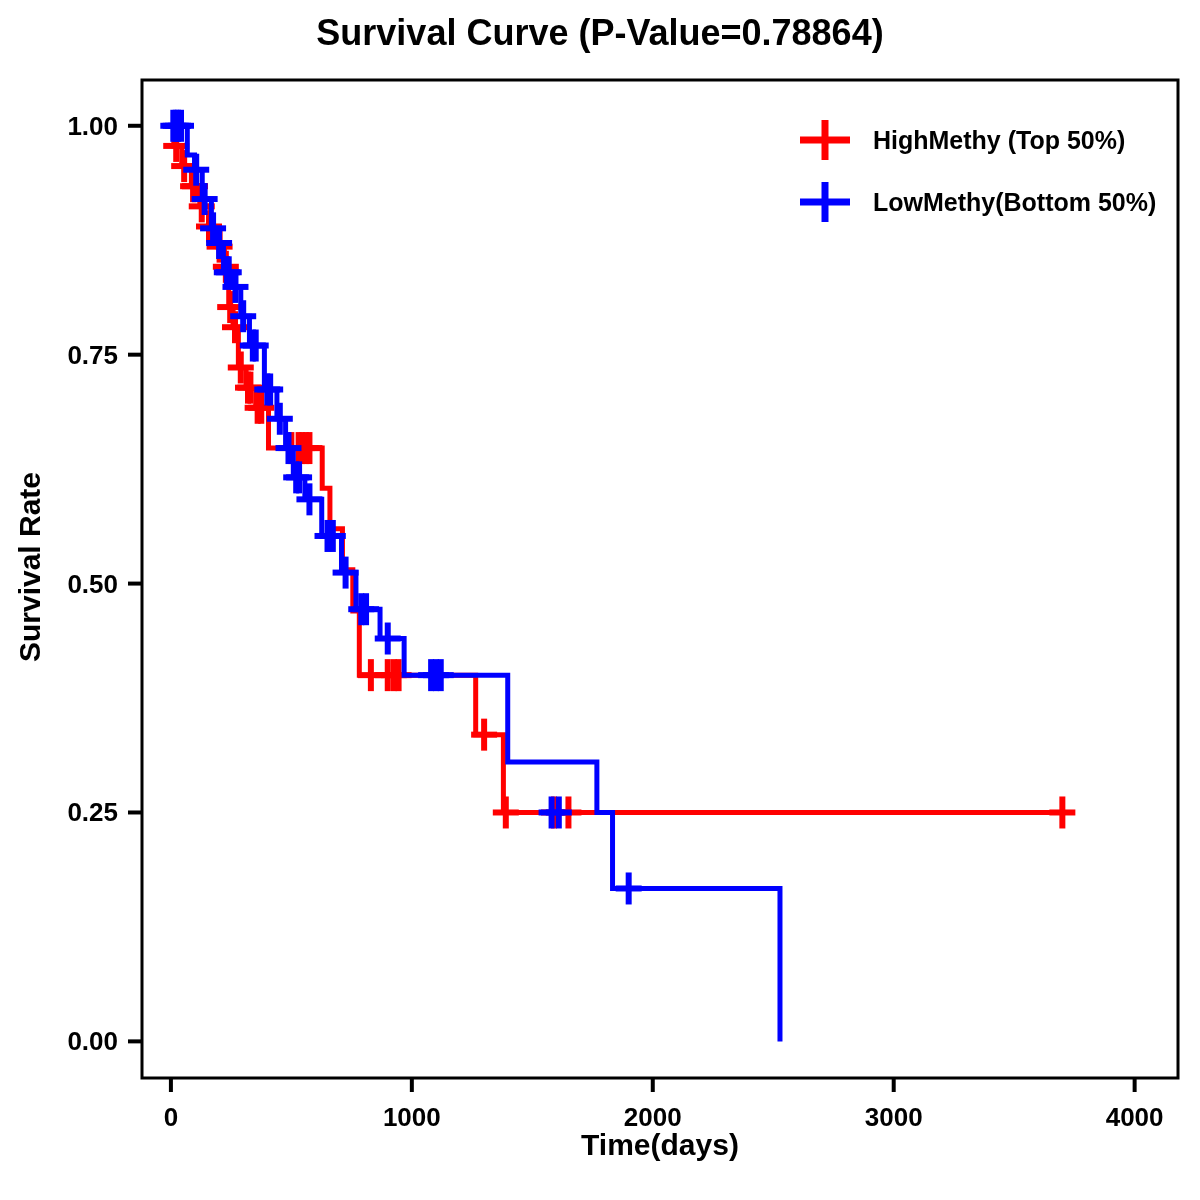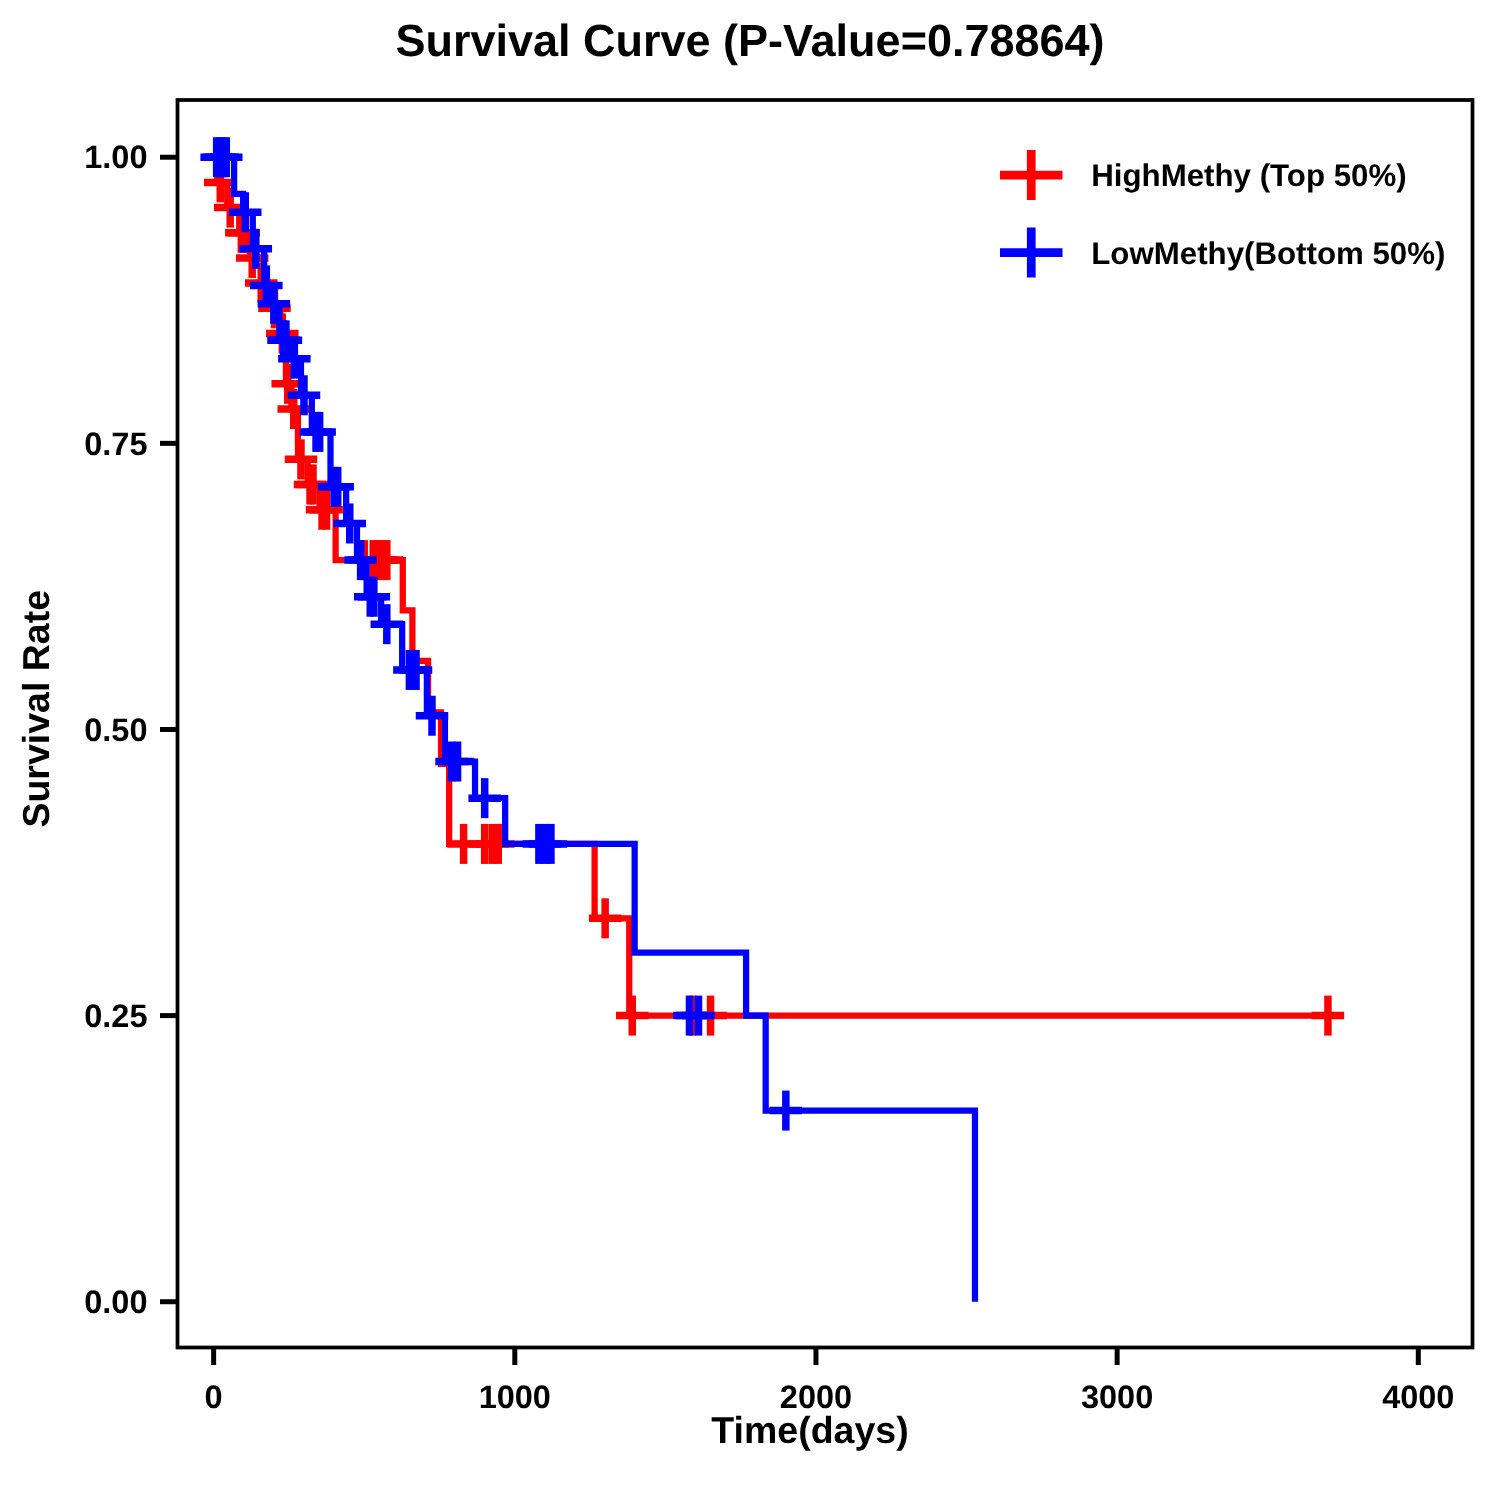--- a/index.html
+++ b/index.html
@@ -33,21 +33,21 @@
     width: 320px;
     text-align: center;
     font-size: 30px;
     font-weight: bold;
     color: #000000;
     transform: rotate(-90deg);
     transform-origin: center center;
   }
   #x-axis-label {
     position: absolute;
-    left: 130px;
+    left: 142px;
     top: 1128px;
     width: 1036px;
     text-align: center;
     font-size: 30px;
     font-weight: bold;
     color: #000000;
   }
   #plot-svg {
     position: absolute;
     left: 0;

